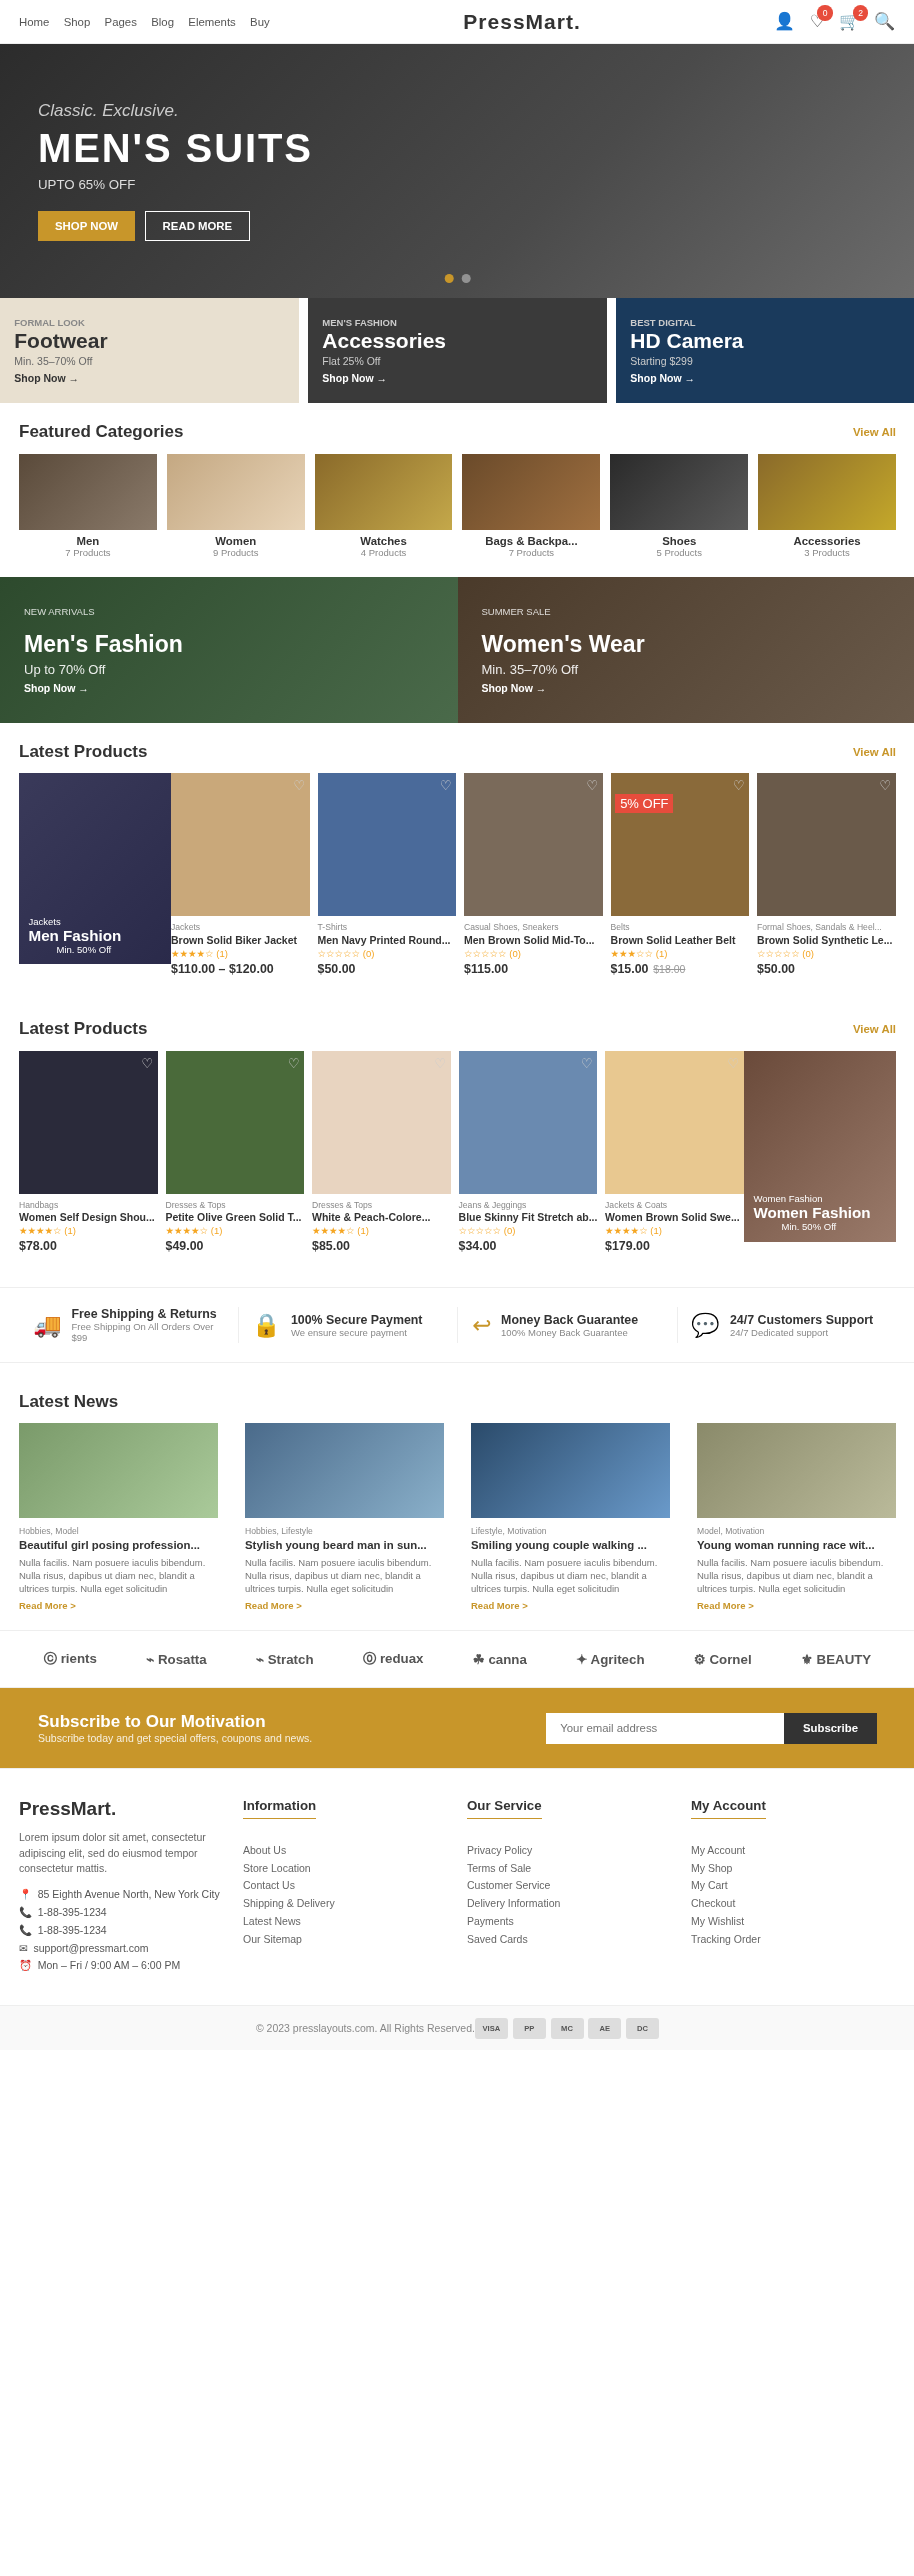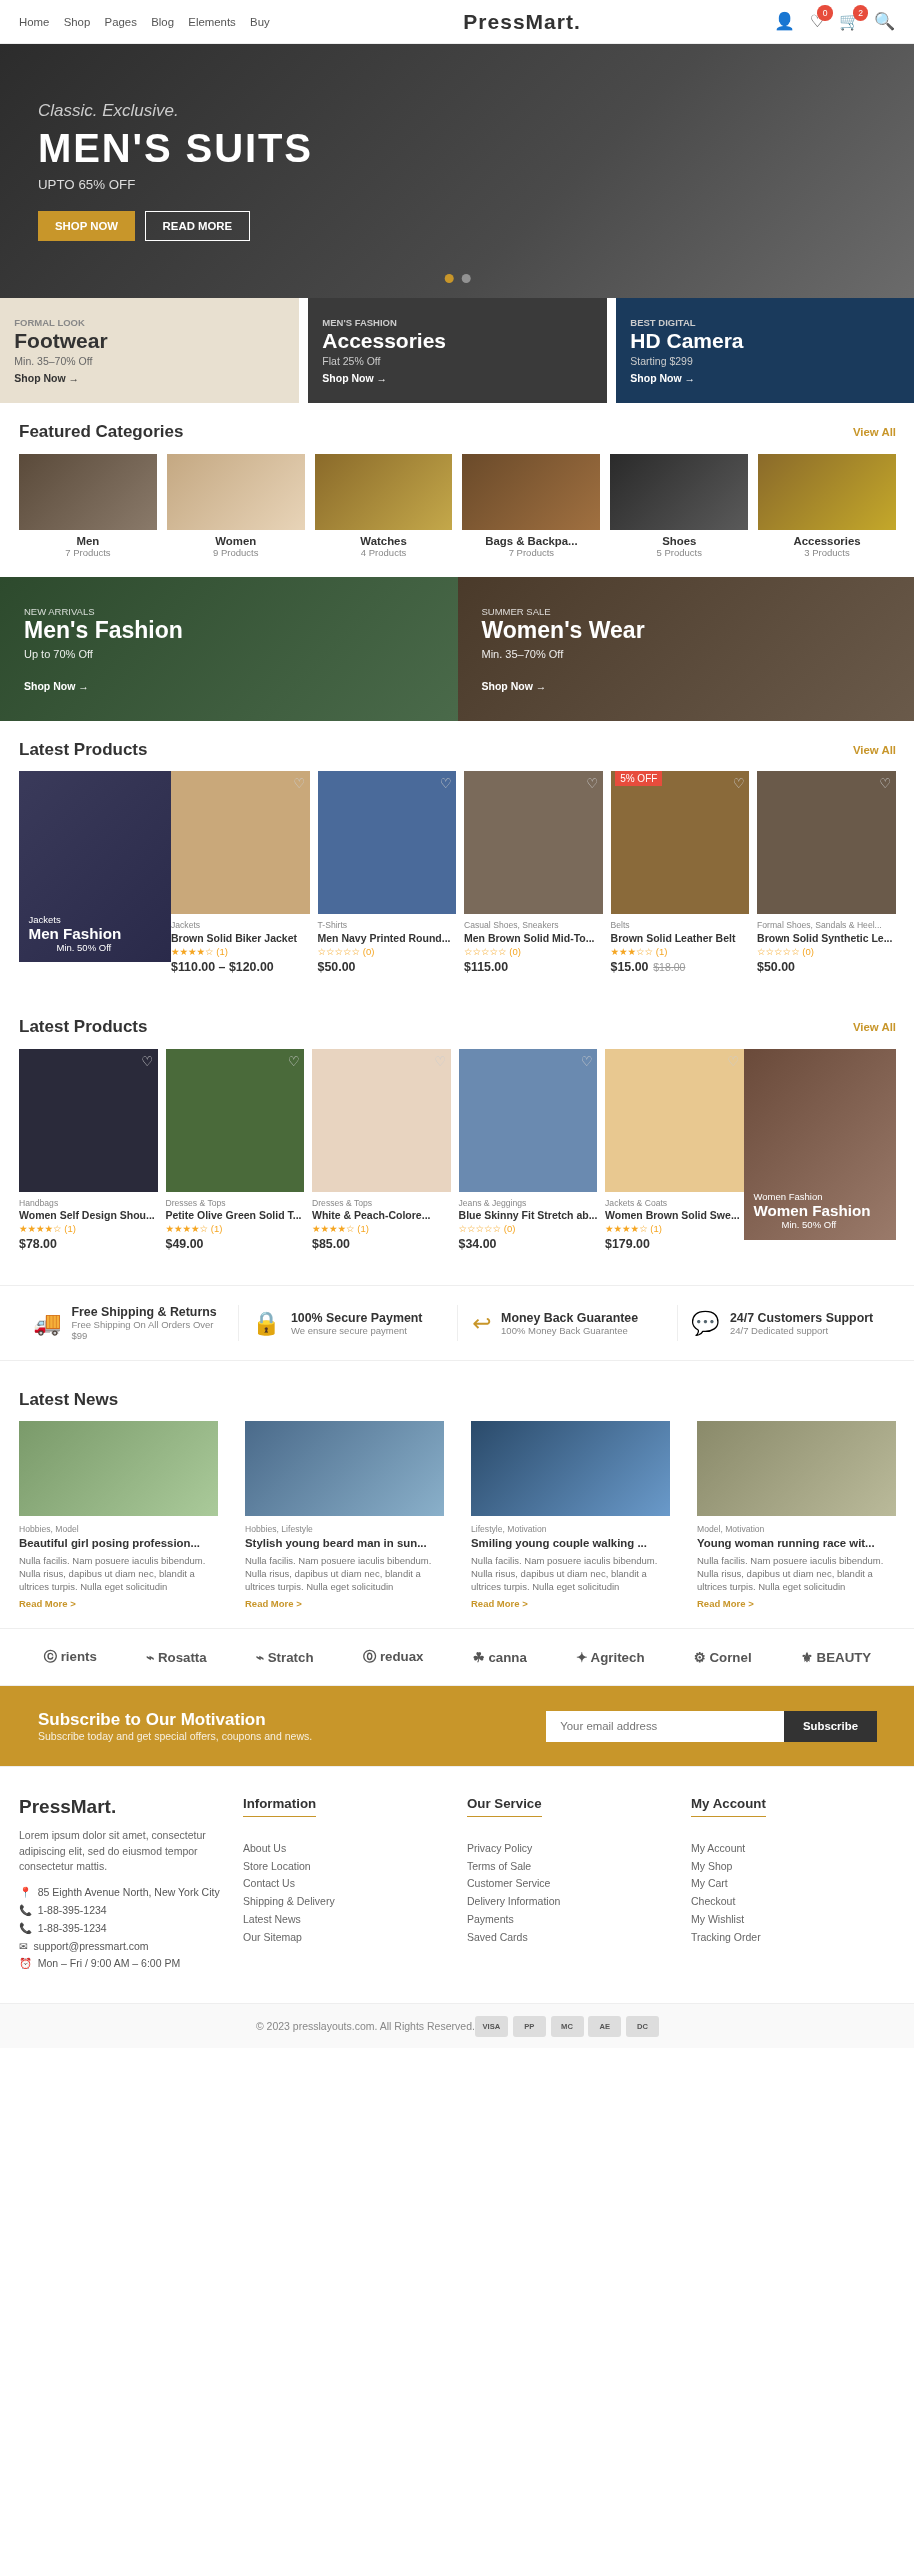--- a/index.html
+++ b/index.html
@@ -51,38 +51,38 @@
     .cat-card { flex: 1; text-align: center; cursor: pointer; }
     .cat-img { height: 76px; background: #f0ece4; display: flex; align-items: center; justify-content: center; overflow: hidden; margin-bottom: 5.7px; }
     .cat-name { font-size: 11.4px; font-weight: bold; color: #333; }
     .cat-count { font-size: 9.5px; color: #888; }
 
     
     .fashion-row { display: flex; gap: 0; margin: 0; }
     .fashion-card { flex: 1; padding: 29px 24px; min-height: 133px; display: flex; flex-direction: column; justify-content: center; }
     .fashion-card:nth-child(1) { background: linear-gradient(135deg, #2d4a2d, #4a6a4a); color: #fff; }
     .fashion-card:nth-child(2) { background: linear-gradient(135deg, #4a3a2a, #6a5a4a); color: #fff; }
-    .fashion-tag { font-size: 9.5px; text-transform: uppercase; opacity: 0.8; margin-bottom: 0; }
+    .fashion-tag { font-size: 9.5px; text-transform: uppercase; opacity: 0.8; margin-bottom: 14px; }
     .fashion-title { font-size: 23px; font-weight: bold; margin-bottom: 3.8px; }
-    .fashion-desc { font-size: 11px; opacity: 0.9; margin-bottom: 20px; }
+    .fashion-desc { font-size: 13px; opacity: 0.9; margin-bottom: 5px; }
     .fashion-link { font-size: 10.5px; font-weight: bold; color: #fff; cursor: pointer; }
 
     
     .products-grid { display: flex; gap: 0; padding: 0 19px 19px; }
     .product-featured { width: 152px; flex-shrink: 0; position: relative; cursor: pointer; }
     .product-featured-img { height: 191px; background: linear-gradient(135deg, #3a3a5a, #2a2a4a); display: flex; align-items: flex-end; padding: 9.5px; }
     .product-featured-label { color: #fff; }
     .product-featured-tag { font-size: 9.5px; }
     .product-featured-name { font-size: 15.2px; font-weight: bold; }
     .product-featured-offer { font-size: 9.5px; margin-left: 28px; }
     .products-list { flex: 1; display: flex; gap: 7.6px; overflow: hidden; }
     .product-card { flex: 1; cursor: pointer; }
     .product-img-wrap { position: relative; background: #f5f5f5; height: 143px; display: flex; align-items: center; justify-content: center; overflow: hidden; }
     .product-wish { position: absolute; top: 4.8px; right: 4.8px; color: #ccc; font-size: 13.3px; cursor: pointer; }
-    .product-tag-badge { position: absolute; top: 0; left: 4.8px; background: #e74c3c; color: #fff; font-size: 10px; padding: 1.9px 4.8px; }
+    .product-tag-badge { position: absolute; top: 21px; left: 4.8px; background: #e74c3c; color: #fff; font-size: 13px; padding: 1.9px 4.8px; }
     .product-info { padding: 5.7px 0; }
     .product-category { font-size: 8.6px; color: #888; }
     .product-name { font-size: 10.5px; font-weight: bold; color: #333; margin: 1.9px 0; white-space: nowrap; overflow: hidden; text-overflow: ellipsis; }
     .product-stars { color: #f5a623; font-size: 9.5px; }
     .product-price { display: flex; align-items: center; gap: 4.8px; margin-top: 2.9px; }
     .price-new { font-size: 12.4px; font-weight: bold; color: #333; }
     .price-old { font-size: 10.5px; color: #999; text-decoration: line-through; }
 
     
     .features-row { display: flex; gap: 0; border-top: 1px solid #eee; border-bottom: 1px solid #eee; padding: 19px; margin: 9.5px 0; }

